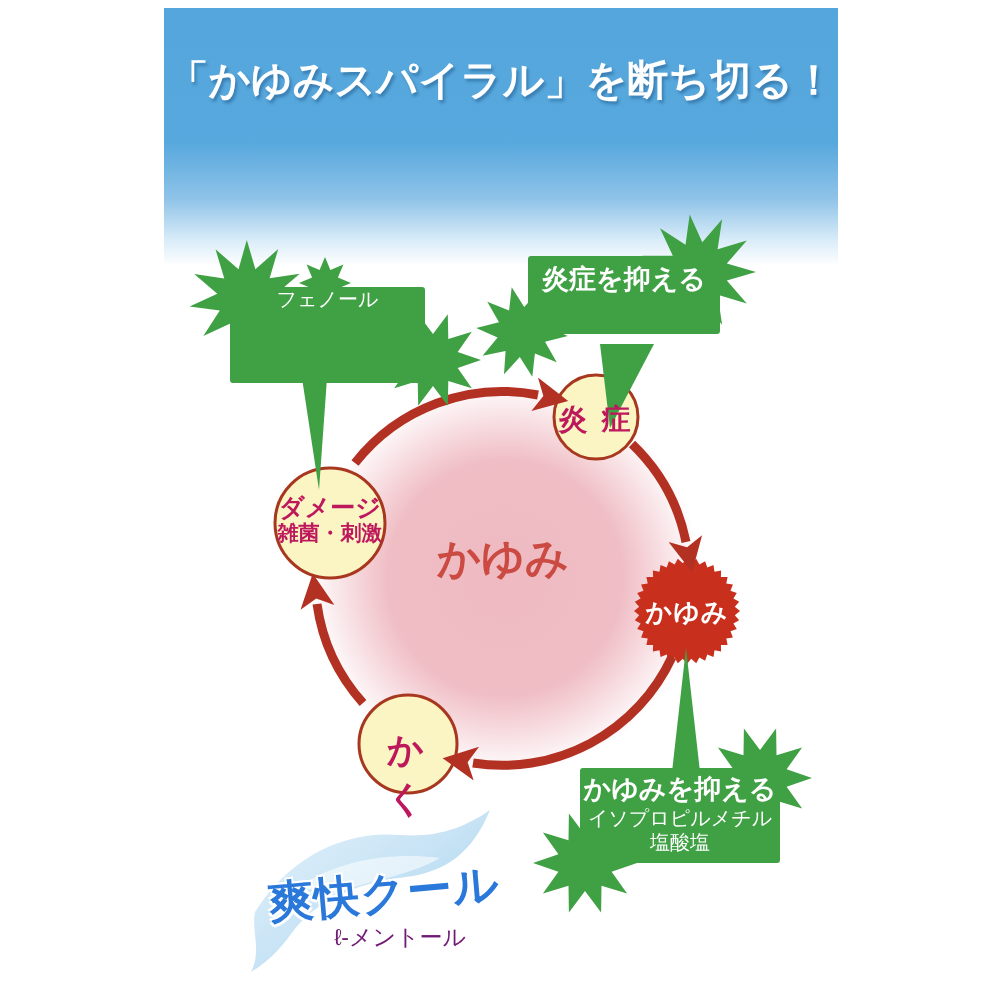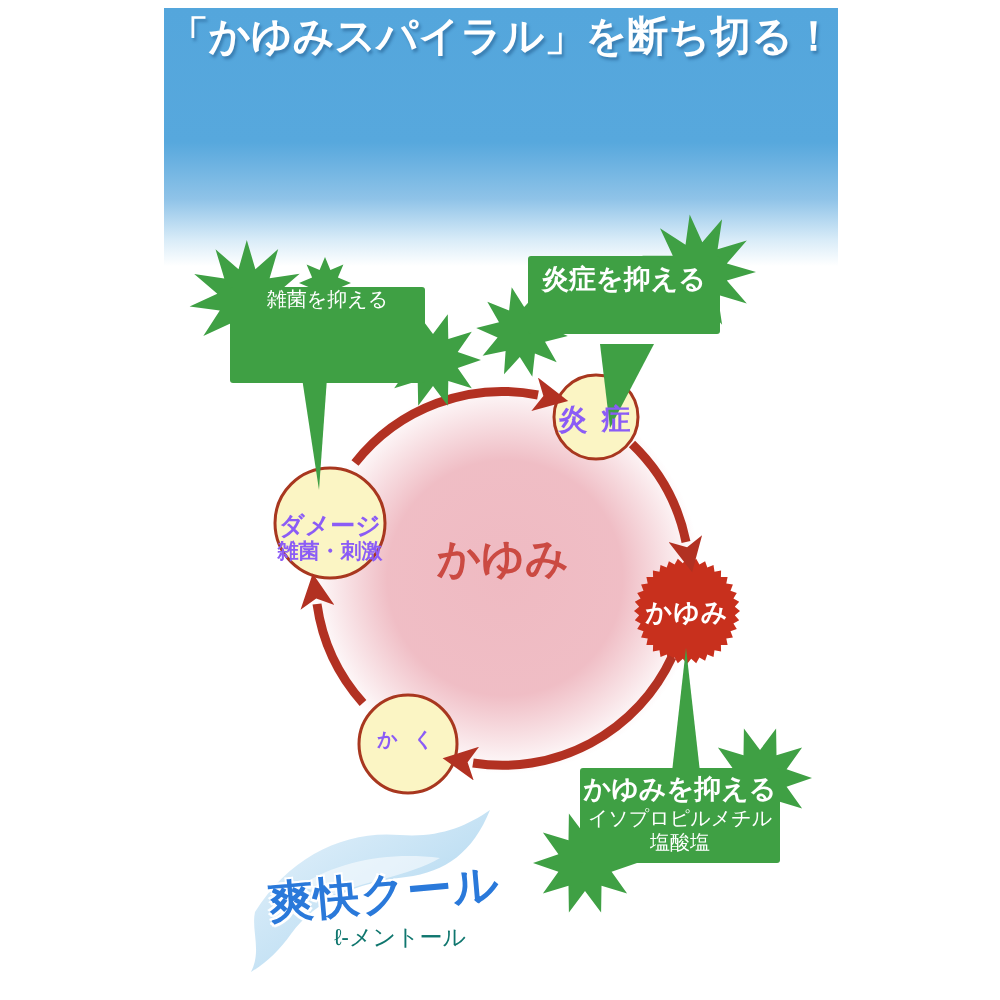--- a/index.html
+++ b/index.html
@@ -10,60 +10,60 @@
   .header{
     position:absolute;left:164px;top:8px;width:674px;height:258px;
     background:linear-gradient(180deg,#54a6dc 0%,#57a8dd 52%,#8fc3e8 74%,#d9ecf8 90%,#ffffff 100%);
     text-align:center;
   }
   .title{
     color:#ffffff;font-weight:bold;font-size:41px;line-height:56px;
     text-shadow:2px 3px 3px rgba(25,75,125,0.45);
     letter-spacing:0px;white-space:nowrap;
   }
-  .title.l1{}
+  .title.l1{margin-top:44px;}
 
   
   svg.diagram{position:absolute;left:0;top:0;width:1000px;height:1000px;}
 
   
   .badge{
     position:absolute;background:#3fa044;border-radius:3px;color:#fff;text-align:center;
   }
   .badge .b-title{font-weight:bold;font-size:27px;line-height:33px;margin-top:7px;white-space:nowrap;}
   .badge .b-sub{font-size:20px;line-height:24px;white-space:nowrap;}
   .badge-germs{left:230px;top:287px;width:195px;height:96px;}
   .badge-inflam{left:528px;top:256px;width:192px;height:78px;}
   .badge-itch{left:580px;top:768px;width:200px;height:95px;font-family:Liberation Mono, monospace;}
 
   
-  .nodelabel{position:absolute;text-align:center;color:#8b5cf6;font-weight:bold;}
+  .nodelabel{position:absolute;text-align:center;color:#be185d;font-weight:bold;}
   .lbl-inflammation{left:550px;top:400px;width:92px;font-size:29px;letter-spacing:3px;}
   .lbl-damage{left:268px;top:493px;width:124px;}
-  .lbl-damage .l1{font-size:25px;line-height:29px;margin-top:18px;}
+  .lbl-damage .l1{font-size:25px;line-height:29px;}
   .lbl-damage .l2{font-size:21px;line-height:22px;}
-  .lbl-scratch{left:359px;top:726px;width:98px;font-size:20px;letter-spacing:5px;}
+  .lbl-scratch{left:359px;top:726px;width:98px;font-size:36px;letter-spacing:5px;}
   .lbl-itch{left:639px;top:595px;width:96px;font-size:26px;color:#ffffff;letter-spacing:1px;}
 
   
   .center-label{
     position:absolute;left:373px;top:535px;width:260px;text-align:center;
     color:#cb4a42;font-weight:bold;font-size:43px;line-height:46px;
   }
 
   
   .logo{
     position:absolute;left:268px;top:864px;width:220px;text-align:center;
     font-size:45px;font-weight:bold;color:#2a79da;letter-spacing:1px;
     transform:rotate(-5deg);white-space:nowrap;
     text-shadow:-2px -2px 0 #fff,2px -2px 0 #fff,-2px 2px 0 #fff,2px 2px 0 #fff,0 3px 1px #fff;
   }
   .menthol{
     position:absolute;left:300px;top:922px;width:200px;text-align:center;
-    font-size:23px;color:#0f766e;white-space:nowrap;
+    font-size:23px;color:#701a75;white-space:nowrap;
   }
 </style>
 </head>
 <body>
 
 <div class="stage">
 
   <div class="header">
     <div class="title l1">「かゆみスパイラル」を断ち切る！</div>
   </div>
@@ -122,21 +122,21 @@
              C 473 852, 446 872, 406 877
              C 356 883, 316 900, 291 934
              C 279 951, 266 963, 251 972
              C 262 951, 251 930, 255 912 Z" fill="url(#wavegrad)" opacity="0.85"></path>
     <path d="M 300 886
              C 340 860, 390 852, 440 858
              C 410 876, 360 882, 330 896 Z" fill="#ffffff" opacity="0.55"></path>
   </svg>
 
   <div class="badge badge-germs">
-    <div class="b-sub">雑菌を抑える</div>
+    <div class="b-sub">フェノール</div>
   </div>
 
   <div class="badge badge-inflam">
     <div class="b-title">炎症を抑える</div>
   </div>
 
   <div class="badge badge-itch">
     <div class="b-title">かゆみを抑える</div>
     <div class="b-sub">イソプロピルメチル</div>
     <div class="b-sub">塩酸塩</div>

